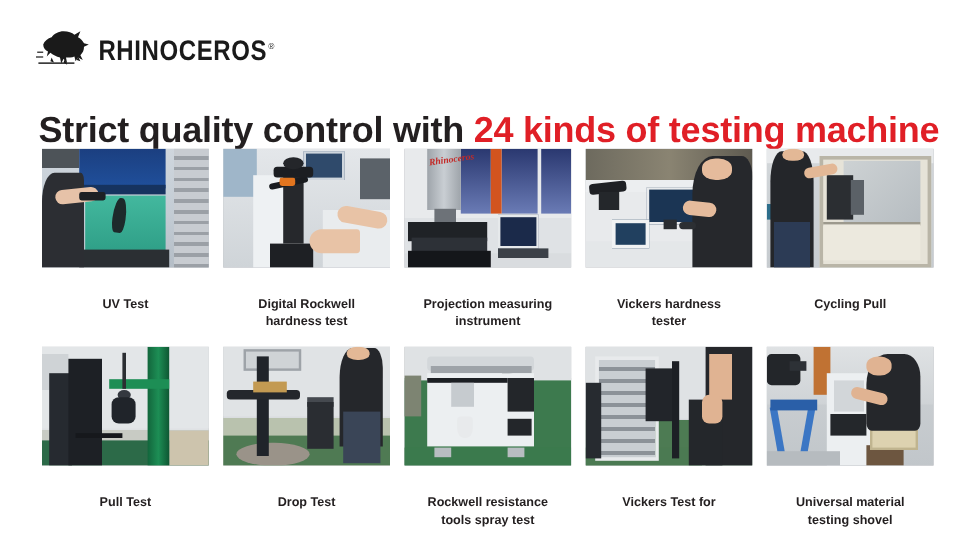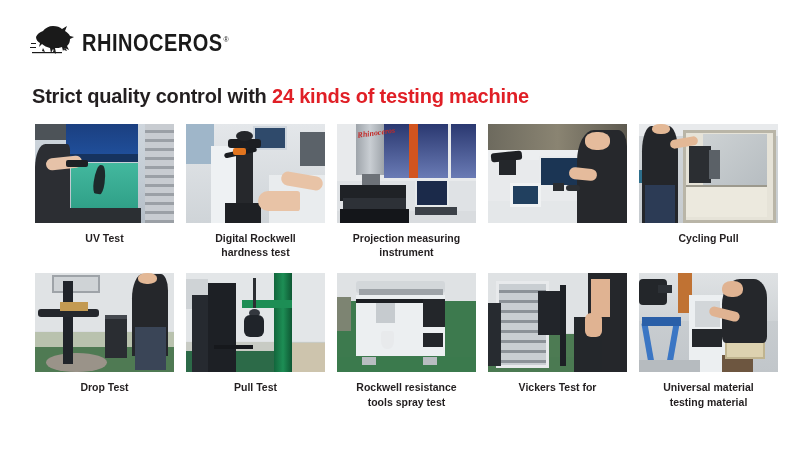--- a/index.html
+++ b/index.html
@@ -15,35 +15,35 @@
   .logo-word{
     font-family:"Liberation Sans",sans-serif;
     font-size:20px;font-weight:bold;letter-spacing:0.5px;
     color:#1a1a1a;line-height:1;
     transform:scaleY(1.18);transform-origin:bottom left;
   }
   .logo-reg{font-size:7px;color:#1a1a1a;margin-left:1px;margin-top:1px;}
   
   .headline{
     position:absolute;left:32px;top:72px;width:745px;
-    font-size:20px;font-weight:bold;color:#231f20;
+    font-size:30px;font-weight:bold;color:#231f20;
     letter-spacing:-0.2px;white-space:nowrap;
   }
   .headline .hl-red{color:#e01f26;}
   
   .grid{position:absolute;left:35px;top:124px;width:735px;}
   .row{display:flex;gap:12px;}
   .row.second{margin-top:14px;}
   .cell{width:139px;}
   .thumb{
     width:139px;height:99px;overflow:hidden;position:relative;
     background:#b9bcc0;
   }
   .caption{
-    margin-top:8px;text-align:center;
+    margin-top:24px;text-align:center;
     font-size:10.5px;font-weight:bold;color:#231f20;line-height:1.35;
   }
   .cap-l2{display:block;}
   
   .sc{position:absolute;}
   
   .uv-bg{inset:0;background:linear-gradient(180deg,#cfd6dd 0%,#c3ccd4 55%,#b4bdc6 100%);}
   .uv-blue{left:22%;top:0;width:52%;height:33%;background:linear-gradient(180deg,#1b3f80,#20509c);}
   .uv-blue2{left:22%;top:30%;width:52%;height:8%;background:#16335f;}
   .uv-glass{left:26%;top:39%;width:48%;height:48%;background:linear-gradient(180deg,#43b89e,#2f9f87);}
@@ -289,20 +289,24 @@
           <span class="sc vk-mon"></span>
           <span class="sc vk-monstand"></span>
         <span class="sc vk-tablet"></span>
           <span class="sc vk-arm"></span>
           <span class="sc vk-micro"></span>
         <span class="sc vk-person"></span>
           <span class="sc vk-face"></span>
           <span class="sc vk-parm"></span>
           <span class="sc vk-mouse"></span>
       </div>
+      <div class="caption">
+        <span>Vickers hardness</span>
+        <span class="cap-l2">tester</span>
+      </div>
     </div>
 
     <div class="cell">
       <div class="thumb">
         <span class="sc cy-bg"></span>
           <span class="sc cy-ceil"></span>
           <span class="sc cy-bench"></span>
         <span class="sc cy-machine"></span>
           <span class="sc cy-glass"></span>
           <span class="sc cy-inner"></span>
@@ -317,58 +321,58 @@
       <div class="caption">
         <span>Cycling Pull</span>
       </div>
     </div>
   </div>
 
   <div class="row second">
 
     <div class="cell">
       <div class="thumb">
+        <span class="sc pl-bg"></span>
+          <span class="sc pl-wall"></span>
+          <span class="sc pl-floor"></span>
+        <span class="sc pl-floor2"></span>
+          <span class="sc pl-green"></span>
+          <span class="sc pl-beam"></span>
+        <span class="sc pl-rod"></span>
+          <span class="sc pl-weight2"></span>
+          <span class="sc pl-weight"></span>
+        <span class="sc pl-panel"></span>
+          <span class="sc pl-darkframe2"></span>
+          <span class="sc pl-darkframe"></span>
+          <span class="sc pl-bar"></span>
+      </div>
+      <div class="caption">
+        <span>Pull Test</span>
+        <span class="cap-l2"></span>
+      </div>
+    </div>
+
+    <div class="cell">
+      <div class="thumb">
         <span class="sc dr-bg"></span>
           <span class="sc dr-wall"></span>
           <span class="sc dr-floor"></span>
         <span class="sc dr-floor2"></span>
           <span class="sc dr-frame"></span>
           <span class="sc dr-col"></span>
         <span class="sc dr-arm"></span>
           <span class="sc dr-box"></span>
           <span class="sc dr-unit2"></span>
         <span class="sc dr-unit"></span>
           <span class="sc dr-person"></span>
           <span class="sc dr-head"></span>
           <span class="sc dr-jeans"></span>
       </div>
       <div class="caption">
         <span>Drop Test</span>
-        <span class="cap-l2"></span>
-      </div>
-    </div>
-
-    <div class="cell">
-      <div class="thumb">
-        <span class="sc pl-bg"></span>
-          <span class="sc pl-wall"></span>
-          <span class="sc pl-floor"></span>
-        <span class="sc pl-floor2"></span>
-          <span class="sc pl-green"></span>
-          <span class="sc pl-beam"></span>
-        <span class="sc pl-rod"></span>
-          <span class="sc pl-weight2"></span>
-          <span class="sc pl-weight"></span>
-        <span class="sc pl-panel"></span>
-          <span class="sc pl-darkframe2"></span>
-          <span class="sc pl-darkframe"></span>
-          <span class="sc pl-bar"></span>
-      </div>
-      <div class="caption">
-        <span>Pull Test</span>
         <span class="cap-l2"></span>
       </div>
     </div>
 
     <div class="cell">
       <div class="thumb">
         <span class="sc ss-bg"></span>
           <span class="sc ss-wall"></span>
           <span class="sc ss-floor"></span>
         <span class="sc ss-side"></span>
@@ -425,17 +429,17 @@
           <span class="sc um-blue"></span>
           <span class="sc um-bench"></span>
         <span class="sc um-table"></span>
           <span class="sc um-box"></span>
         <span class="sc um-person"></span>
           <span class="sc um-phead"></span>
           <span class="sc um-parm"></span>
       </div>
       <div class="caption">
         <span>Universal material</span>
-        <span class="cap-l2">testing material</span>
+        <span class="cap-l2">testing shovel</span>
       </div>
     </div>
   </div>
 </div>
 
 </body></html>

